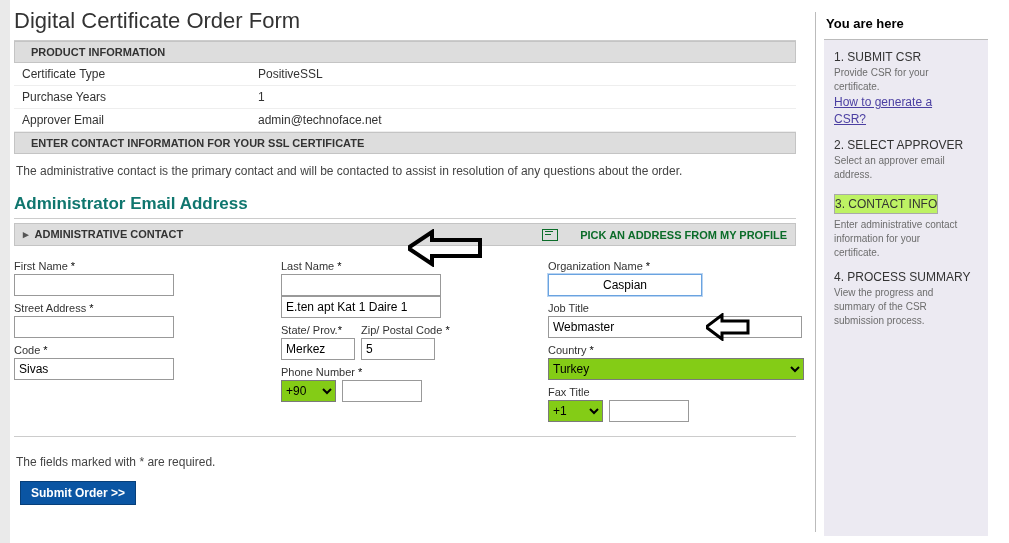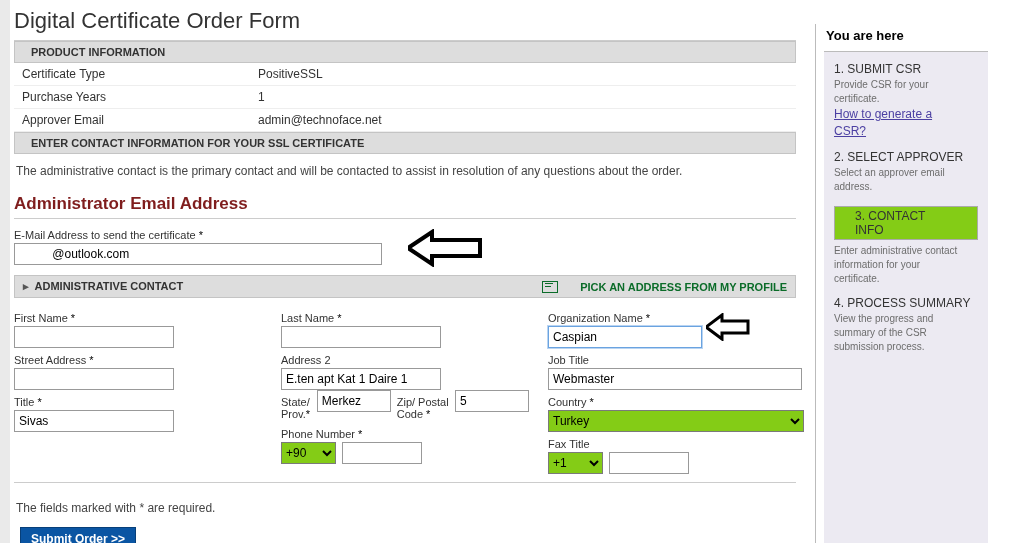--- a/index.html
+++ b/index.html
@@ -6,49 +6,49 @@
   .page{width:1009px;height:543px;background:#fff;position:relative;overflow:hidden}
   .left-gutter{position:absolute;left:0;top:0;bottom:0;width:10px;background:#eaeaea}
   .main{position:absolute;left:14px;top:8px;width:782px}
   h1.page-title{font-size:22px;font-weight:400;color:#333;margin:0 0 0 0;padding-bottom:6px;border-bottom:1px solid #ccc}
   .barhead{background:#ddd;border:1px solid #c4c4c4;padding:4px 16px;font-weight:700;color:#333;font-size:11px}
   .pinfo{width:100%}
   .pinfo .row{display:flex;padding:4px 8px;font-size:12px;border-bottom:1px solid #eee}
   .pinfo .lbl{width:236px;color:#333}
   .pinfo .val{flex:1;color:#333}
   .instr{padding:10px 2px;color:#444;font-size:12px}
-  h2.sub{font-size:17px;font-weight:700;color:#7f1d1d;margin:6px 0 4px 0;padding-bottom:4px;border-bottom:1px solid #ccc}
+  h2.sub{font-size:17px;font-weight:700;color:#0f766e;margin:6px 0 4px 0;padding-bottom:4px;border-bottom:1px solid #ccc}
   .field-label{font-size:11px;color:#333;padding:6px 0 2px 0}
   .req{color:#000}
   input[type=text]{border:1px solid #999;height:18px;padding:1px 4px;font-size:12px;background:#fff}
   .email-row{padding:0 0 6px 0}
   .email-row input{width:358px}
   .admin-bar{background:#ddd;border:1px solid #c4c4c4;padding:4px 8px;font-weight:700;color:#333;font-size:11px;display:flex;align-items:center;justify-content:space-between;margin-top:4px}
   .admin-bar .arrow{margin-right:6px;color:#555}
   .pick-link{color:#0b6c29;font-size:11px;font-weight:700;display:flex;align-items:flex-start;gap:22px;text-decoration:none}
   .pick-icon{display:inline-block;width:14px;height:10px;border:1px solid #0b6c29;position:relative}
   .pick-icon:before{content:"";position:absolute;left:2px;top:1px;width:8px;height:1px;background:#0b6c29}
   .pick-icon:after{content:"";position:absolute;left:2px;top:4px;width:6px;height:1px;background:#0b6c29}
   .grid{display:flex;gap:19px;margin-top:8px}
   .col{flex:1;min-width:0}
   .col input[type=text]{width:150px}
   .col.wide input[type=text]{width:244px}
   .inline-two{display:flex;gap:6px}
-  .inline-two .part{display:flex;flex-direction:row}
+  .inline-two .part{display:flex;flex-direction:column}
   select{border:1px solid #7a7a7a;height:22px;font-size:12px;background:#84cc16}
   select.small{width:55px}
   select.country{width:256px}
-  .marked-note{padding:18px 2px 8px 2px;color:#444;border-top:1px solid #ccc;margin-top:8px}
+  .marked-note{padding:18px 2px 8px 2px;color:#444;border-top:1px solid #ccc;margin-top:14px}
   .submit-btn{background:#0a55a3;color:#fff;border:1px solid #073f79;padding:4px 10px;font-size:12px;font-weight:700;cursor:pointer;margin:4px 0 0 6px}
-  .right{position:absolute;left:815px;top:24px;width:180px;border-left:1px solid #bbb;height:520px;padding-left:0}
+  .right{position:absolute;left:815px;top:12px;width:180px;border-left:1px solid #bbb;height:520px;padding-left:0}
   .right-inner{padding:0 8px}
   .yah{font-size:13px;font-weight:700;color:#000;padding:4px 0 8px 2px;border-bottom:1px solid #bbb}
   .right-body{background:#eceaf2;padding:8px 10px;min-height:480px}
   .step-title{font-size:12px;color:#333;font-weight:400;margin:2px 0}
-  .step-title.current{background:#84cc16;border:1px solid #aaa;padding:2px 20px;display:inline-block}
+  .step-title.current{background:#bef264;border:1px solid #aaa;padding:2px 0;display:inline-block}
   .step-desc{font-size:10px;color:#6d6d6d;margin:2px 12px 10px 0;line-height:1.4}
   .step-link{font-size:12px;color:#4b3fa2;text-decoration:underline;display:block}
   .big-arrow{position:absolute}
   .big-arrow svg{display:block}
 </style>
 </head>
 <body>
 
 <div class="page">
   <div class="left-gutter"></div>
@@ -69,50 +69,45 @@
       <div class="row">
         <div class="lbl">Approver Email</div>
         <div class="val">admin@technoface.net</div>
       </div>
     </div>
 
     <div class="barhead">ENTER CONTACT INFORMATION FOR YOUR SSL CERTIFICATE</div>
     <div class="instr">The administrative contact is the primary contact and will be contacted to assist in resolution of any questions about the order.</div>
 
     <h2 class="sub">Administrator Email Address</h2>
-    <div class="email-row">
-      <div class="field-label"><span>E-Mail Address to send the certificate</span> <span class="req">*</span></div>
-      <input type="text" value="          @outlook.com" style="">
-    </div>
 
     <div class="admin-bar">
       <div><span class="arrow">▸</span><span>ADMINISTRATIVE CONTACT</span></div>
       <a href="#" class="pick-link">
         <span class="pick-icon"></span>
         <span>PICK AN ADDRESS FROM MY PROFILE</span>
       </a>
     </div>
 
     <div class="grid">
       <div class="col">
         <div class="field-label"><span>First Name</span> <span class="req">*</span></div>
         <input type="text" value="" style="">
 
         <div class="field-label"><span>Street Address</span> <span class="req">*</span></div>
         <input type="text" value="" style="">
 
-        <div class="field-label"><span>Title</span> <span class="req">*</span></div>
+        <div class="field-label"><span>Code</span> <span class="req">*</span></div>
         <input type="text" value="Sivas" style="">
       </div>
 
       <div class="col">
         <div class="field-label"><span>Last Name</span> <span class="req">*</span></div>
         <input type="text" value="" style="">
 
-        <div class="field-label"><span>Address 2</span></div>
         <input type="text" value="E.ten apt Kat 1 Daire 1" style="">
 
         <div class="inline-two">
           <div class="part">
             <div class="field-label"><span>State/ Prov.</span><span class="req">*</span></div>
             <input type="text" style="width: 64px;" value="Merkez">
           </div>
           <div class="part">
             <div class="field-label"><span>Zip/ Postal Code</span> <span class="req">*</span></div>
             <input type="text" style="width: 64px;" value="5">
@@ -121,21 +116,21 @@
 
         <div class="field-label"><span>Phone Number</span> <span class="req">*</span></div>
         <div class="inline-two">
           <select class="small"><option>+90</option></select>
           <input type="text" style="width: 70px;" value="">
         </div>
       </div>
 
       <div class="col wide">
         <div class="field-label"><span>Organization Name</span> <span class="req">*</span></div>
-        <input type="text" style="width: 144px; border: 1px solid rgb(106, 163, 224); outline: rgb(185, 212, 242) solid 1px;" value="Caspian">
+        <input type="text" style="width: 144px; border: 1px solid rgb(106, 163, 224); outline: rgb(185, 212, 242) solid 1px; text-align: center;" value="Caspian">
 
         <div class="field-label"><span>Job Title</span></div>
         <input type="text" value="Webmaster" style="">
 
         <div class="field-label"><span>Country</span> <span class="req">*</span></div>
         <select class="country"><option>Turkey</option></select>
 
         <div class="field-label"><span>Fax Title</span></div>
         <div class="inline-two">
           <select class="small"><option>+1</option></select>

